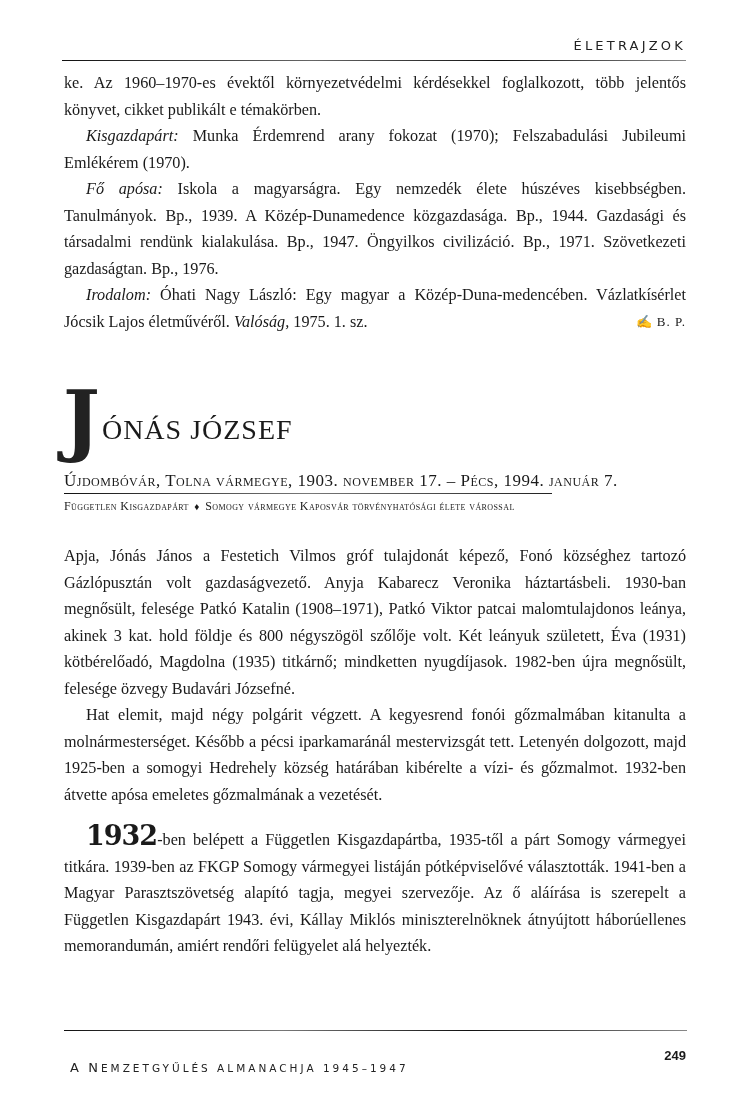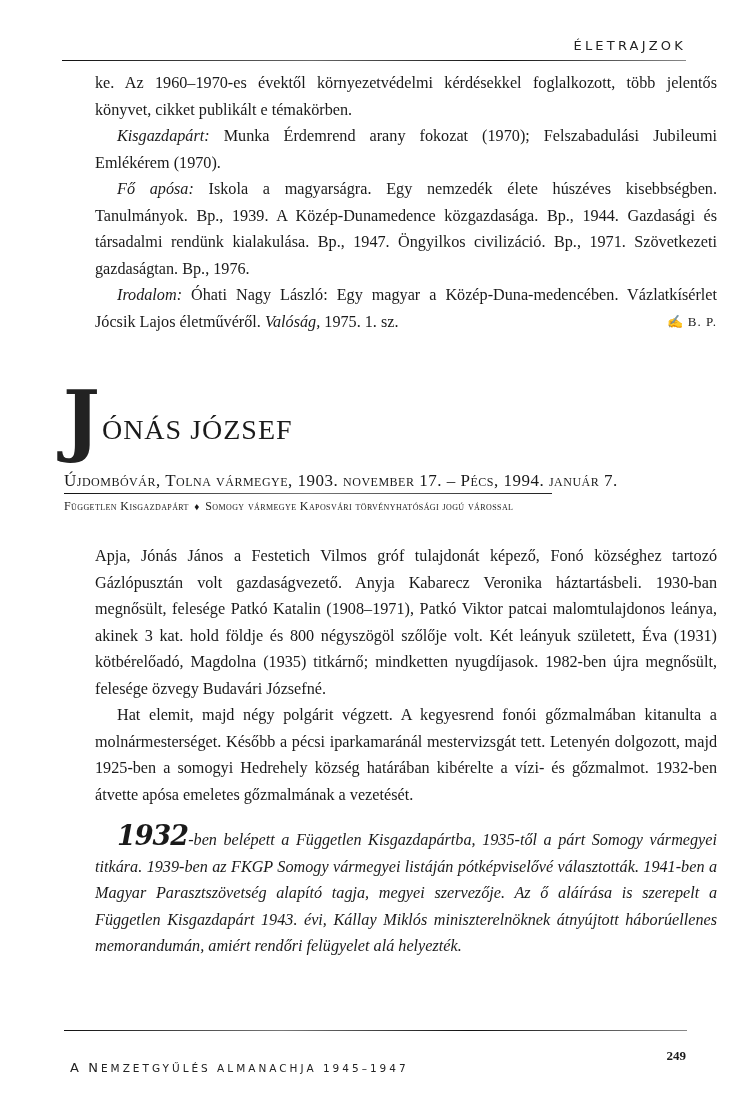--- a/index.html
+++ b/index.html
@@ -12,21 +12,21 @@
     position:absolute; top:38px; right:64px;
     font-family:"DejaVu Sans", "Liberation Sans", sans-serif;
     font-size:13px; letter-spacing:3.2px; color:#222;
   }
   .rule-top {
     position:absolute; top:60px; left:62px; width:624px; height:1px;
     background:linear-gradient(90deg,#111 0%,#666 40%,#111 70%,#888 100%);
   }
   .text-block {
     position:absolute; left:64px; width:622px;
-    font-size:16.2px; line-height:26.5px; text-align:justify;margin-left:31px;
+    font-size:16.2px; line-height:26.5px; text-align:justify;
   }
   .text-block p { margin:0; }
   .indent { text-indent:22px; }
   .ital { font-style:italic; }
   .signature { font-size:13px; letter-spacing:1px; }
   .sig-icon { font-size:13px; margin-right:3px; }
 
   .heading {
     position:absolute; top:385px; left:63px;
     display:flex; align-items:flex-end;
@@ -64,21 +64,21 @@
     background:linear-gradient(90deg,#111 0%,#777 35%,#111 65%,#888 100%);
   }
   .footer-title {
     position:absolute; top:1050px; left:70px;
     font-family:"DejaVu Sans", "Liberation Sans", sans-serif;
     font-size:10.5px; letter-spacing:3px; color:#222;margin-top:10px;
   }
   .footer-title .cap { font-size:13px; }
   .page-number {
     position:absolute; top:1048px; right:64px;
-    font-family:Liberation Serif, serif;
+    font-family:Liberation Sans, sans-serif;
     font-weight:bold; font-size:13px;
   }
 </style>
 </head>
 <body>
 
 <div class="running-head">ÉLETRAJZOK</div>
 <div class="rule-top"></div>
 
 <div class="text-block" style="top:70px;">
@@ -90,29 +90,29 @@
 
 <div class="heading">
   <span class="dropcap">J</span>
   <span class="name-rest">ÓNÁS JÓZSEF</span>
 </div>
 <div class="birth-line">Újdombóvár, Tolna vármegye, 1903. november 17. – Pécs, 1994. január 7.</div>
 <div class="rule-mid"></div>
 <div class="party-line">
   <span>Független Kisgazdapárt</span>
   <span class="diamond">♦</span>
-  <span>Somogy vármegye Kaposvári törvényhatósági jogú várossal</span>
+  <span>Somogy vármegye Kaposvár törvényhatósági élete várossal</span>
 </div>
 
 <div class="text-block" style="top:543px;">
   <p>Apja, Jónás János a Festetich Vilmos gróf tulajdonát képező, Fonó községhez tartozó Gázlópusztán volt gazdaságvezető. Anyja Kabarecz Veronika háztartásbeli. 1930-ban megnősült, felesége Patkó Katalin (1908–1971), Patkó Viktor patcai malomtulajdonos leánya, akinek 3 kat. hold földje és 800 négyszögöl szőlője volt. Két leányuk született, Éva (1931) kötbérelőadó, Magdolna (1935) titkárnő; mindketten nyugdíjasok. 1982-ben újra megnősült, felesége özvegy Budavári Józsefné.</p>
   <p class="indent">Hat elemit, majd négy polgárit végzett. A kegyesrend fonói gőzmalmában kitanulta a molnármesterséget. Később a pécsi iparkamaránál mestervizsgát tett. Letenyén dolgozott, majd 1925-ben a somogyi Hedrehely község határában kibérelte a vízi- és gőzmalmot. 1932-ben átvette apósa emeletes gőzmalmának a vezetését.</p>
 </div>
 
-<div class="text-block" style="top:823px;font-style:italic;">
+<div class="text-block" style="top:823px;">
   <p class="indent"><span class="bigyear">1932</span><span>-ben belépett a Független Kisgazdapártba, 1935-től a párt Somogy vármegyei titkára. 1939-ben az FKGP Somogy vármegyei listáján pótképviselővé választották. 1941-ben a Magyar Parasztszövetség alapító tagja, megyei szervezője. Az ő aláírása is szerepelt a Független Kisgazdapárt 1943. évi, Kállay Miklós miniszterelnöknek átnyújtott háborúellenes memorandumán, amiért rendőri felügyelet alá helyezték.</span></p>
 </div>
 
 <div class="rule-bottom"></div>
 <div class="footer-title">
   <span class="cap">A</span>
   <span class="cap">N</span><span>EMZETGYŰLÉS ALMANACHJA 1945–1947</span>
 </div>
 <div class="page-number">249</div>
 

